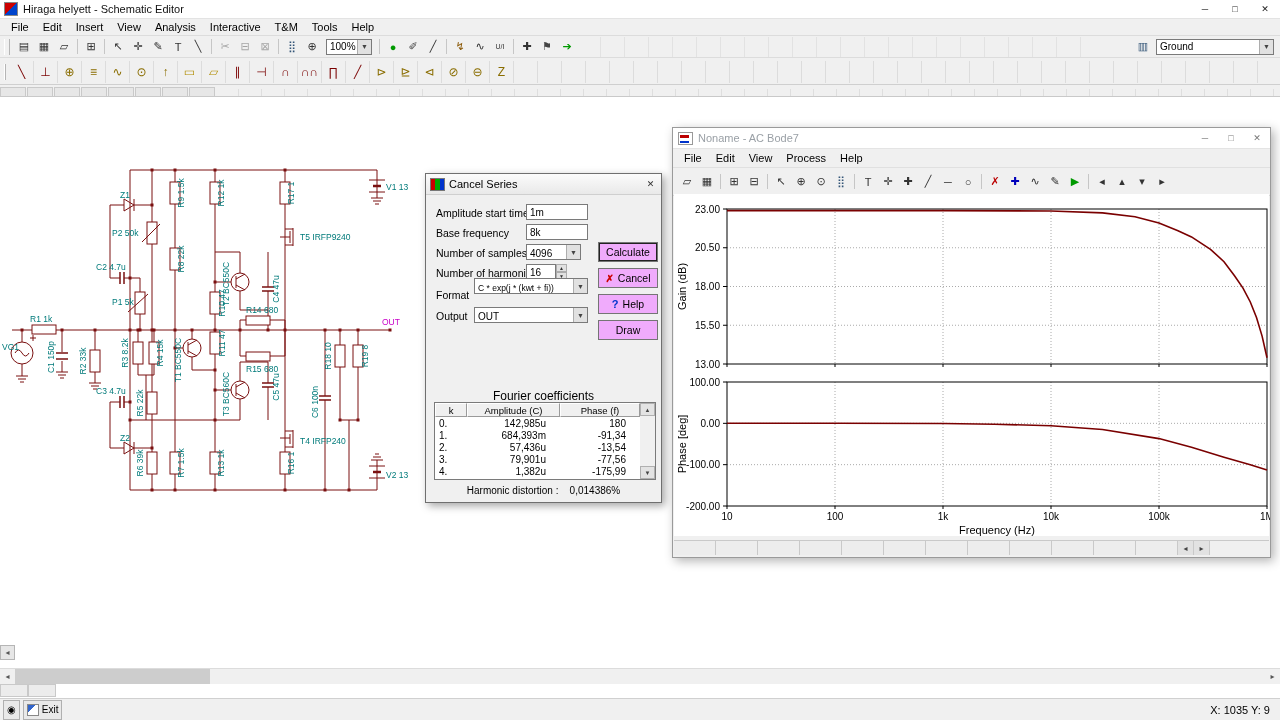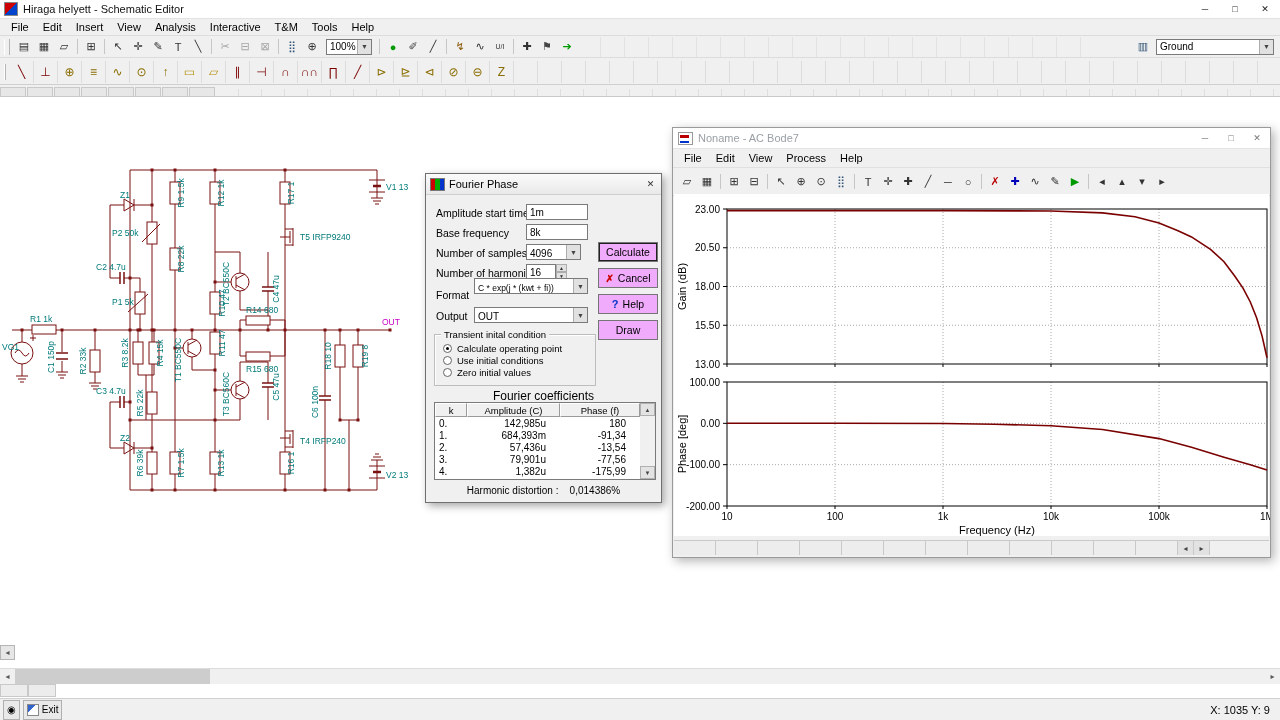--- a/index.html
+++ b/index.html
@@ -505,21 +505,21 @@
     <span class="sbtn">
         <span class="mini"></span>
         <span class="u">Exit</span>
       </span>
     <span class="coords">X: 1035 Y: 9</span>
   </div>
 
   <div class="dlg">
     <div class="dtitle">
       <div class="dicon"></div>
-      <span class="dtext">Fourier Phase</span>
+      <span class="dtext">Cancel Series</span>
       <span class="dclose">✕</span>
     </div>
 
     <span class="frow-label" style="top:33px">Amplitude start time</span>
     <input class="finput" style="left: 100px; top: 30px; width: 62px;" value="1m">
     <span class="frow-label" style="top:53px">Base frequency</span>
     <input class="finput" style="left: 100px; top: 50px; width: 62px;" value="8k">
 
     <span class="frow-label" style="top:73px">Number of samples</span>
     <span class="combo dcombo" style="left:100px;top:70px;width:55px">
@@ -554,33 +554,20 @@
         <span>Cancel</span>
       </div>
     <div class="dbtn" style="top:120px">
         <span class="bicon-q">?</span>
         <span>Help</span>
       </div>
     <div class="dbtn" style="top:146px">
         <span>Draw</span>
       </div>
 
-    <div class="groupbox">
-      <span class="gtitle">Transient inital condition</span>
-      <span id="radio-rows"><span class="radiorow" style="top: 8px;">
-            <span class="radio sel"></span>
-            <span>Calculate operating point</span>
-          </span><span class="radiorow" style="top: 20px;">
-            <span class="radio"></span>
-            <span>Use initial conditions</span>
-          </span><span class="radiorow" style="top: 32px;">
-            <span class="radio"></span>
-            <span>Zero initial values</span>
-          </span></span>
-    </div>
 
     <div class="sectitle">Fourier coefficients</div>
 
     <div class="ftable">
       <div class="fhead">
         <div class="c0">k</div>
         <div class="c1">Amplitude (C)</div>
         <div class="c2">Phase (f)</div>
       </div>
       <div id="ftable-body">

